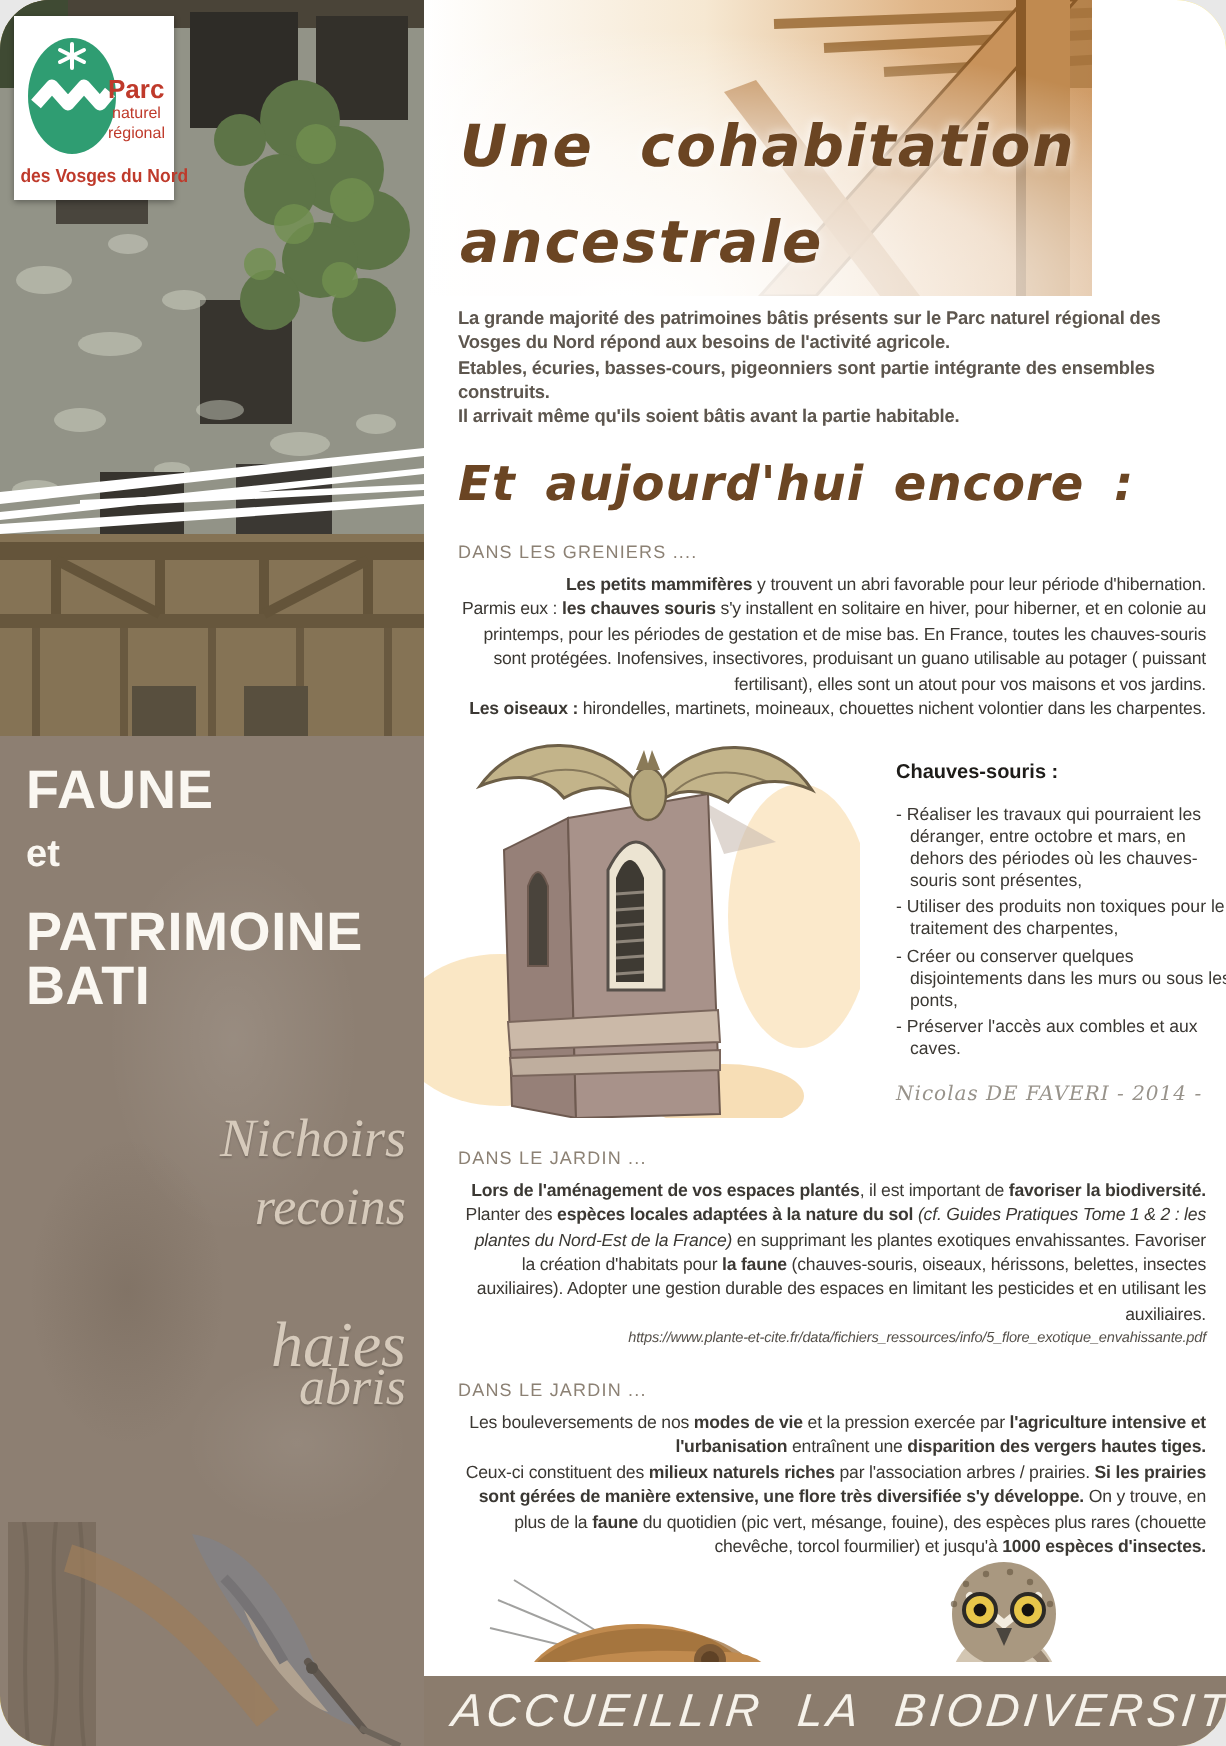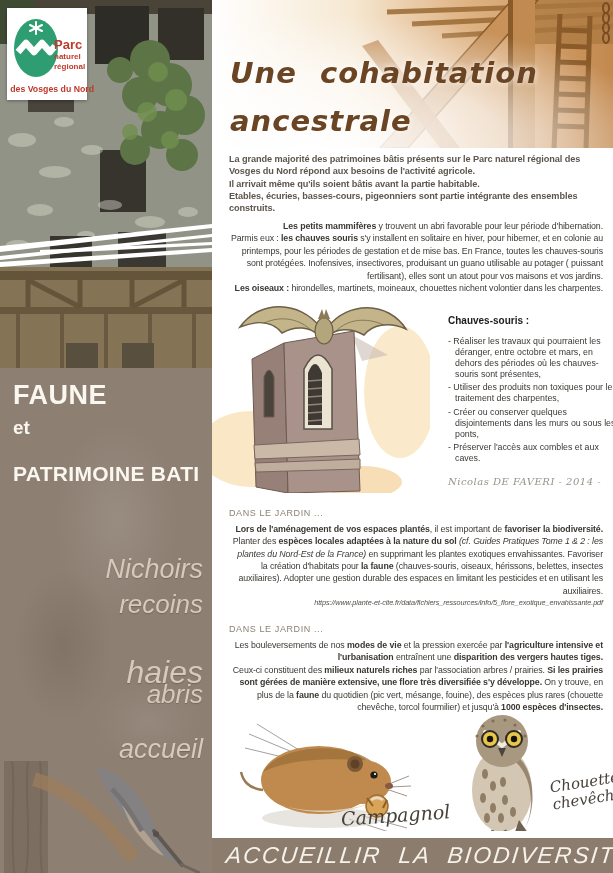--- a/index.html
+++ b/index.html
@@ -1,55 +1,55 @@
 <!DOCTYPE html>
 <html style="--accent: #6b4523; --intro_text: #5d564e; --body_text: #3b3833; --section_label: #8c8174; --banner_bg: #8b7c6d; --banner_text: #f6f2ea; --sidebar_bg: #8d7f72; --sidebar_text: #d6cabb; --logo_green: #2f9d72; --logo_red: #bf3a2b;"><head>
 <meta charset="utf-8">
 <style>
   html,body{margin:0;padding:0;background:#e8e8e8;}
   .page{position:relative;width:613px;height:873px;background:#fde047;overflow:hidden;
-        font-family:"Liberation Sans",sans-serif;margin:0 auto;}
+        font-family:"Liberation Sans",sans-serif;margin:0 auto;border-radius:25px;}
 
   
   .left-col{position:absolute;left:0;top:0;width:212px;height:873px;}
   .photo-house{position:absolute;left:0;top:0;width:212px;height:267px;overflow:hidden;}
   .brown-band{position:absolute;left:0;top:267px;width:212px;height:101px;overflow:hidden;}
   .sidebar{position:absolute;left:0;top:368px;width:212px;height:505px;background:var(--sidebar_bg);overflow:hidden;}
   .sidebar::before{content:"";position:absolute;inset:0;
      background:
        radial-gradient(90px 140px at 55% 30%, rgba(255,255,255,.10), transparent 70%),
        radial-gradient(70px 110px at 30% 55%, rgba(60,45,30,.14), transparent 70%),
        radial-gradient(80px 60px at 70% 70%, rgba(255,255,255,.07), transparent 70%);}
 
   .logo-box{position:absolute;left:7px;top:8px;width:80px;height:92px;background:#fff;
             box-shadow:0 1px 3px rgba(0,0,0,.35);}
   .logo-text{position:absolute;left:47px;top:30px;color:var(--logo_red);line-height:1;}
   .logo-text .l1{font-size:13px;font-weight:bold;display:block;}
-  .logo-text .l2,.logo-text .l3{font-size:8px;display:block;margin-top:2px;text-align:left;font-weight:bold;}
+  .logo-text .l2,.logo-text .l3{font-size:8px;display:block;margin-top:2px;text-align:center;}
   .logo-bottom{position:absolute;left:0;right:0;bottom:6px;text-align:center;color:var(--logo_red);
                font-size:9.5px;font-weight:bold;white-space:nowrap;transform:scaleX(.92);}
 
   .sidebar-title{position:absolute;left:13px;top:14px;color:#faf7f1;line-height:1;}
   .sidebar-title .t1{font-size:27px;font-weight:bold;letter-spacing:.5px;display:block;}
   .sidebar-title .t2{font-size:19px;font-weight:bold;display:block;margin-top:9px;}
-  .sidebar-title .t3{font-size:21px;font-weight:bold;display:block;margin-top:26px;letter-spacing:.3px;}
-
-  .side-word{position:absolute;right:9px;font-family:Liberation Sans, sans-serif;font-style:italic;
+  .sidebar-title .t3{font-size:27px;font-weight:bold;display:block;margin-top:16px;letter-spacing:.3px;}
+
+  .side-word{position:absolute;right:9px;font-family:Liberation Serif, serif;font-style:italic;
              color:var(--sidebar_text);text-shadow:0 1px 1px rgba(0,0,0,.18);}
   .w0{top:186px;font-size:27px;}
   .w1{top:221px;font-size:26px;}
   .w2{top:286px;font-size:32px;}
   .w3{top:311px;font-size:26px;}
   .w4{top:366px;font-size:27px;}
 
   .nuthatch{position:absolute;left:4px;bottom:0;opacity:.55;}
 
   
   .right-col{position:absolute;left:212px;top:0;width:401px;height:873px;background:#fff;}
-  .attic-header{position:relative;width:401px;height:148px;overflow:hidden;}
+  .attic-header{position:relative;width:334px;height:148px;overflow:hidden;}
   .title{position:absolute;left:18px;top:30px;color:var(--accent);
          font-family:"DejaVu Sans",sans-serif;font-style:italic;font-weight:bold;
          font-size:29px;line-height:48px;letter-spacing:1px;word-spacing:12px;
          text-shadow:0 0 6px rgba(255,255,255,.9);}
   .title span{display:block;}
 
   .content{position:relative;padding:0 10px 0 17px;width:374px;}
   .intro{margin:5px 0 0 0;font-size:9.2px;font-weight:bold;color:var(--intro_text);
          line-height:1.34;letter-spacing:-.1px;}
   .intro span{display:block;}
@@ -189,21 +189,20 @@
     <div class="sidebar">
       <div class="sidebar-title">
         <span class="t1">FAUNE</span>
         <span class="t2">et</span>
         <span class="t3">PATRIMOINE BATI</span>
       </div>
       <div class="side-word w0">Nichoirs</div>
       <div class="side-word w1">recoins</div>
       <div class="side-word w2">haies</div>
       <div class="side-word w3">abris</div>
-      <div class="side-word w4">accueil</div>
 
       <svg class="nuthatch" width="200" height="112" viewBox="0 0 200 112">
         <rect x="0" y="0" width="44" height="112" fill="#6f6152"></rect>
         <g stroke="#5a4d40" stroke-width="2" opacity=".8">
           <path d="M8 0 C12 30 6 60 10 112" fill="none"></path>
           <path d="M24 0 C20 35 28 70 22 112" fill="none"></path>
           <path d="M36 0 C40 40 34 80 38 112" fill="none"></path>
         </g>
         <path d="M30 18 C70 30 100 60 130 98" stroke="#a97c4a" stroke-width="14" fill="none" opacity=".75"></path>
         <path d="M92 6 C120 10 142 42 154 72 C160 84 166 93 176 103 C160 98 146 88 132 70 C116 50 100 26 92 6 Z" fill="#7e8490"></path>
@@ -266,25 +265,27 @@
       <h1 class="title">
         <span>Une cohabitation</span>
         <span>ancestrale</span>
       </h1>
     </header>
 
     <div class="content">
 
       <p class="intro">
         <span>La grande majorité des patrimoines bâtis présents sur le Parc naturel régional des Vosges du Nord répond aux besoins de l'activité agricole.</span>
+        <span>Etables, écuries, basses-cours, pigeonniers sont partie intégrante des ensembles construits.</span>
         <span>Il arrivait même qu'ils soient bâtis avant la partie habitable.</span>
-        <span>Etables, écuries, basses-cours, pigeonniers sont partie intégrante des ensembles construits.</span>
       </p>
 
-
+      <h2 class="today">Et aujourd'hui encore :</h2>
+
+      <div class="section-label">DANS LES GRENIERS ....</div>
       <p class="body"><span class="b">Les petits mammifères</span><span> y trouvent un abri favorable pour leur période d'hibernation.</span><br><span>Parmis eux :  </span><span class="b">les chauves souris</span><span> s'y installent en solitaire en hiver, pour hiberner, et en colonie au printemps, pour les périodes de gestation et de mise bas. En France, toutes les chauves-souris sont protégées. Inofensives, insectivores, produisant un guano utilisable au potager ( puissant fertilisant), elles sont un atout pour vos maisons et vos jardins.</span><br><span class="b">Les oiseaux :</span><span> hirondelles, martinets, moineaux, chouettes nichent volontier dans les charpentes.</span></p>
 
       <div class="illus-row">
         <svg class="bat-art" width="218" height="196" viewBox="0 0 218 196">
           <ellipse cx="38" cy="152" rx="52" ry="38" fill="#f4c97e" opacity=".45"></ellipse>
           <ellipse cx="188" cy="95" rx="36" ry="66" fill="#f4c97e" opacity=".4"></ellipse>
           <ellipse cx="150" cy="185" rx="40" ry="16" fill="#f0bd6e" opacity=".5"></ellipse>
           <polygon points="140,38 176,58 150,64" fill="#c9bdb2" opacity=".6"></polygon>
           <polygon points="40,62 72,46 76,196 44,190" fill="#968078" stroke="#6e5a50" stroke-width="1"></polygon>
           <polygon points="72,46 142,34 148,194 76,196" fill="#a8928a" stroke="#6e5a50" stroke-width="1"></polygon>

